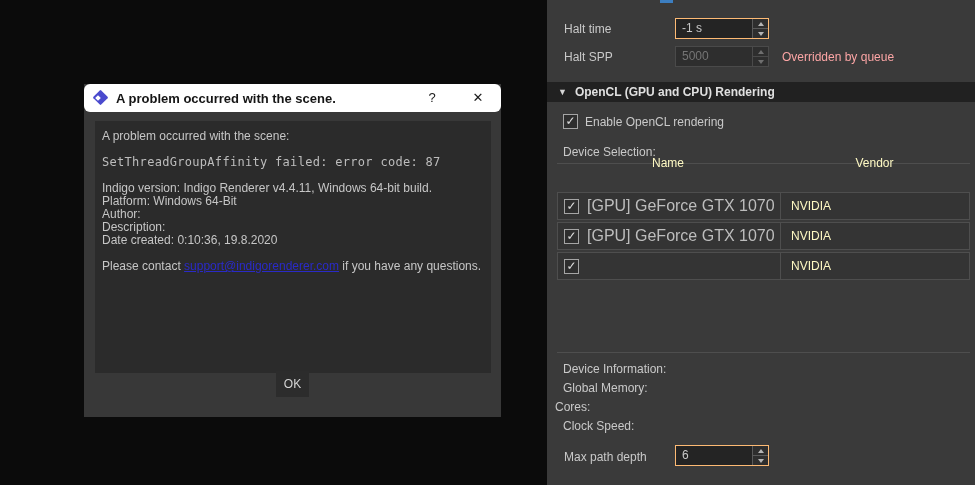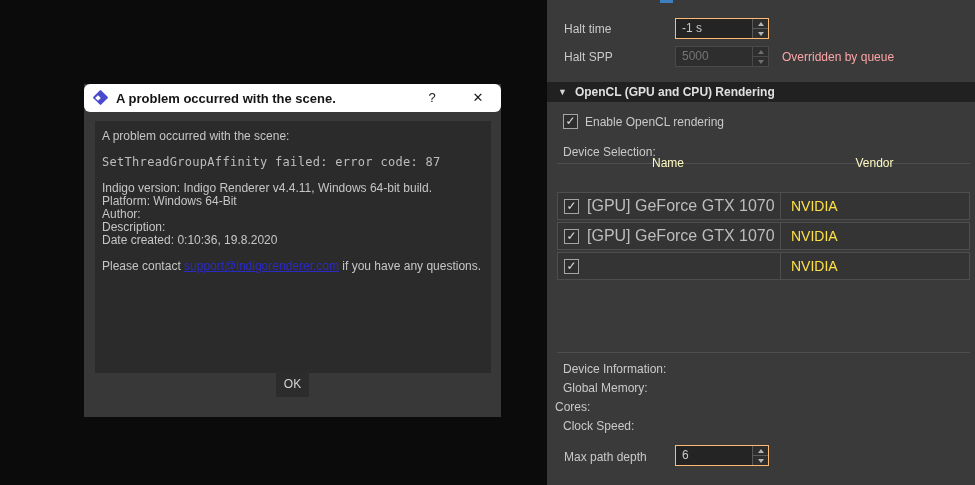--- a/index.html
+++ b/index.html
@@ -32,21 +32,21 @@
   .cbox{position:absolute;width:13px;height:13px;border:1px solid #a5a5a5;background:#2e2e2e;box-sizing:content-box;text-align:center;}
   .cbox .chk{display:block;font-size:12px;line-height:13px;color:#dcdcdc;}
 
   .hdr-line{position:absolute;left:10px;top:163px;width:413px;height:1px;background:#4e4e4e;}
   .col-hdr{position:absolute;top:156px;font-size:12px;color:#fef9c3;text-align:center;}
   .rows{position:absolute;left:10px;top:192px;width:413px;}
   .drow{position:relative;height:28px;border:1px solid #4e4e4e;background:#343434;margin-bottom:2px;box-sizing:border-box;}
   .drow .cbox{left:6px;top:6px;}
   .drow .dname{position:absolute;left:29px;top:0;line-height:26px;font-size:16px;color:#bdbdbd;white-space:nowrap;}
   .drow .vline{position:absolute;left:222px;top:0;bottom:0;width:1px;background:#4e4e4e;}
-  .drow .dvendor{position:absolute;left:233px;top:0;line-height:26px;font-size:14px;color:#fde047;}
+  .drow .dvendor{position:absolute;left:233px;top:0;line-height:26px;font-size:12px;color:#fef9c3;}
   .sep2{position:absolute;left:10px;top:352px;width:413px;height:1px;background:#4e4e4e;}
 
   
   .dialog{position:absolute;left:84px;top:84px;width:417px;height:333px;background:#383838;}
   .titlebar{position:absolute;left:0;top:0;width:100%;height:28px;background:#ffffff;display:flex;align-items:center;border-radius:6px;}
   .logo{position:relative;width:16px;height:16px;margin-left:9px;}
   .logo .d-outer{position:absolute;left:2px;top:2px;width:11px;height:11px;background:#4a4ace;transform:rotate(45deg);border-radius:1px;}
   .logo .d-inner{position:absolute;left:3px;top:6px;width:4px;height:4px;background:#ffffff;transform:rotate(45deg);}
   .dlg-title{margin-left:7px;font-size:13px;font-weight:600;color:#151515;white-space:nowrap;}
   .tb-btn{position:absolute;top:0;height:28px;line-height:28px;text-align:center;width:22px;font-size:13px;color:#1a1a1a;cursor:pointer;}

